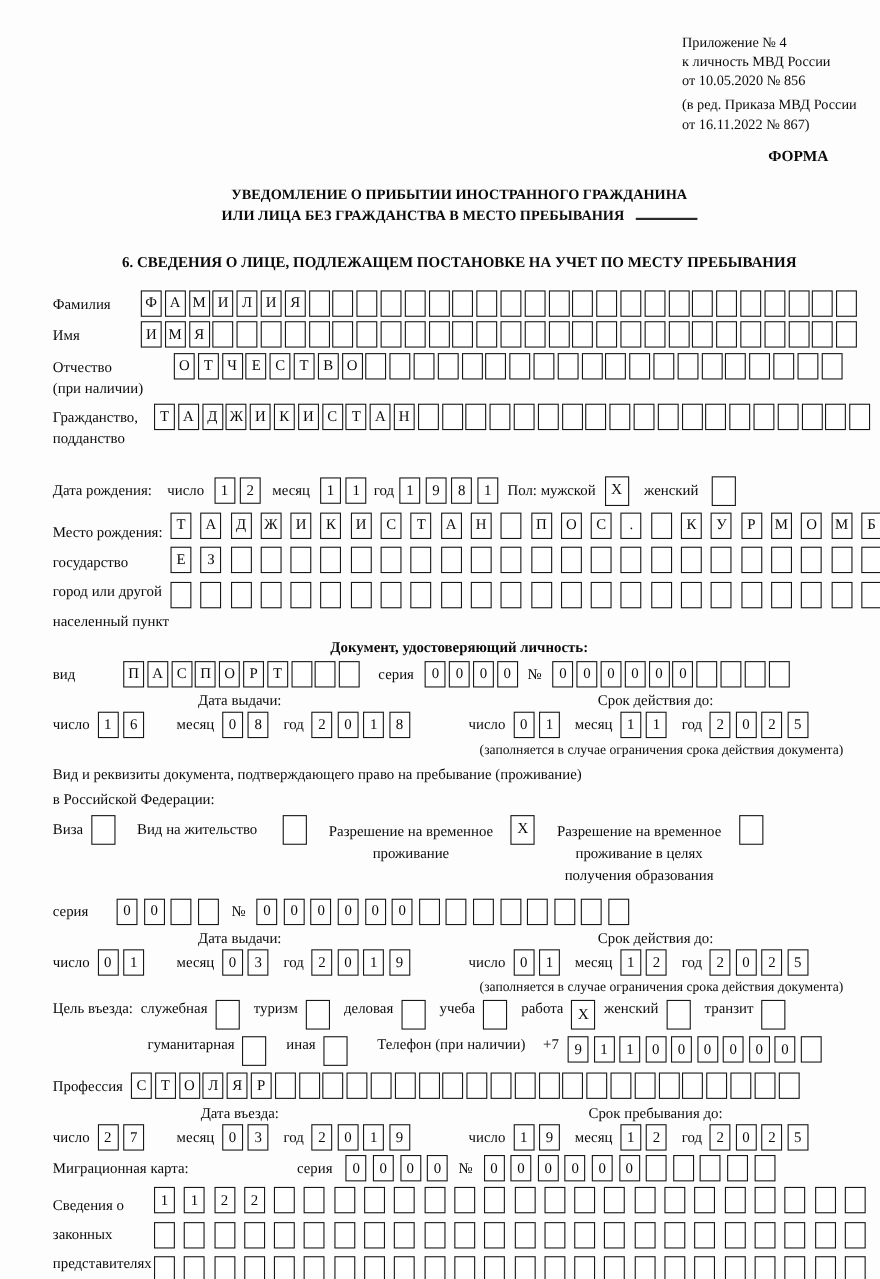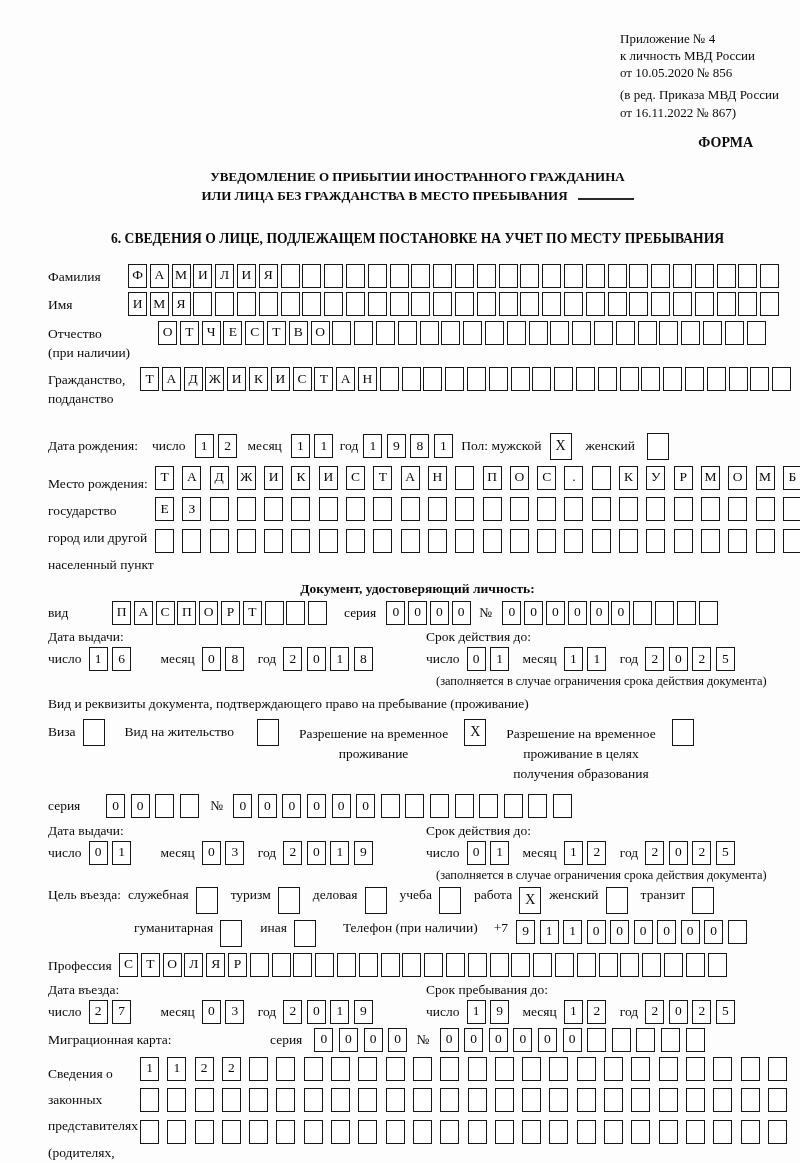--- a/index.html
+++ b/index.html
@@ -45,21 +45,21 @@
   }
 
   .stack { display: flex; flex-direction: column; }
   .stack .cells { margin-bottom: 7.5px; }
 
   .dochead { text-align: center; font-weight: bold; font-size: 13.5px; margin: 3px 0 4px 0; }
 
   .dpair { display: flex; margin: 2px 0 4px 0; }
   .dp-left { width: 378px; flex: none; }
   .dp-right { flex: 1; }
-  .dp-title { font-size: 13.5px; width: 340px; }
+  .dp-title { text-align: center; font-size: 13.5px; width: 340px; }
   .dp-row { display: flex; align-items: center; margin-top: 2px; }
   .dp-row .lab { margin-right: 7px; }
   .dp-row .grp { margin-right: 9px; }
   .dp-note { font-size: 12.4px; margin-top: 3px; margin-left: 10px; white-space: nowrap; }
 
   .restext { line-height: 1.65; margin-top: 4px; }
   .resopts { display: flex; align-items: flex-start; margin-top: 3px; margin-bottom: 10px; }
   .resopts .lab1 { padding-top: 5px; margin-right: 7px; }
   .optcol { text-align: center; line-height: 1.5; padding-top: 5px; }
   .mgl16 { margin-left: 16px; } .mgl20 { margin-left: 20px; }
@@ -437,20 +437,21 @@
             <span class="cell">2</span>
             <span class="cell">5</span>
           </span>
       </div>
       <div class="dp-note">(заполняется в случае ограничения срока действия документа)</div>
     </div>
   </div>
 
   <div class="restext">
     <div>Вид и реквизиты документа, подтверждающего право на пребывание (проживание)</div>
+    <div>в Российской Федерации:</div>
   </div>
   <div class="resopts">
     <span class="lab1">Виза</span>
     <span class="chk"></span>
     <span class="lab1 mgl20">Вид на жительство</span>
     <span class="chk mgl16"></span>
     <span class="optcol mgl20">
       <div>Разрешение на временное</div>
       <div>проживание</div>
     </span>

